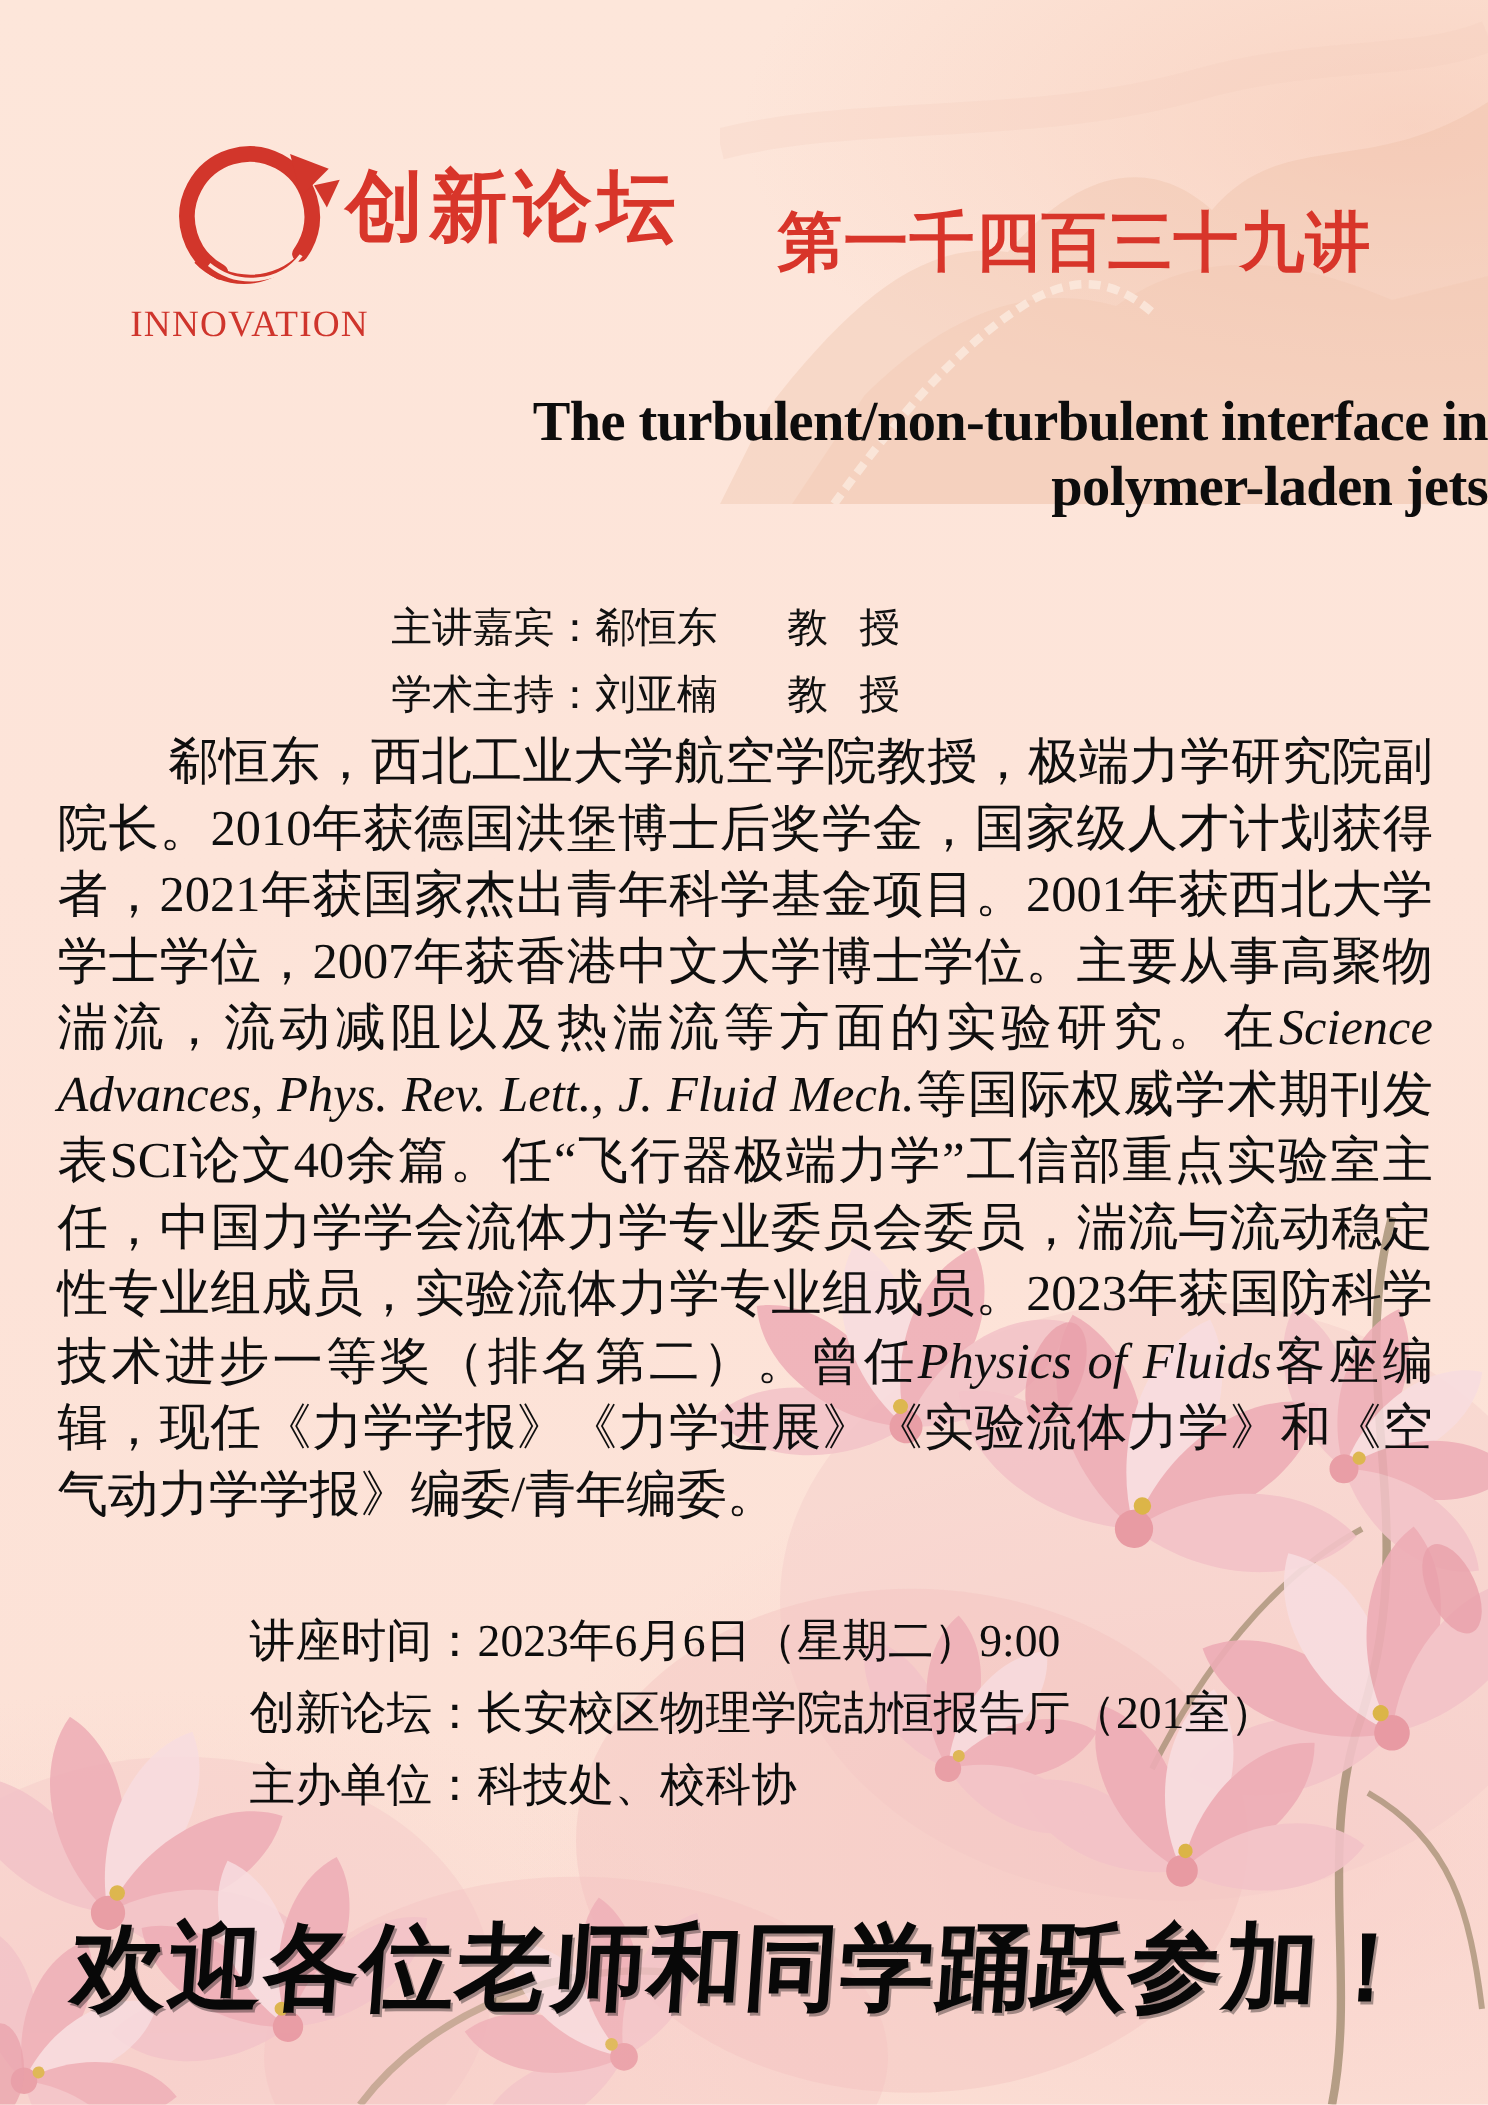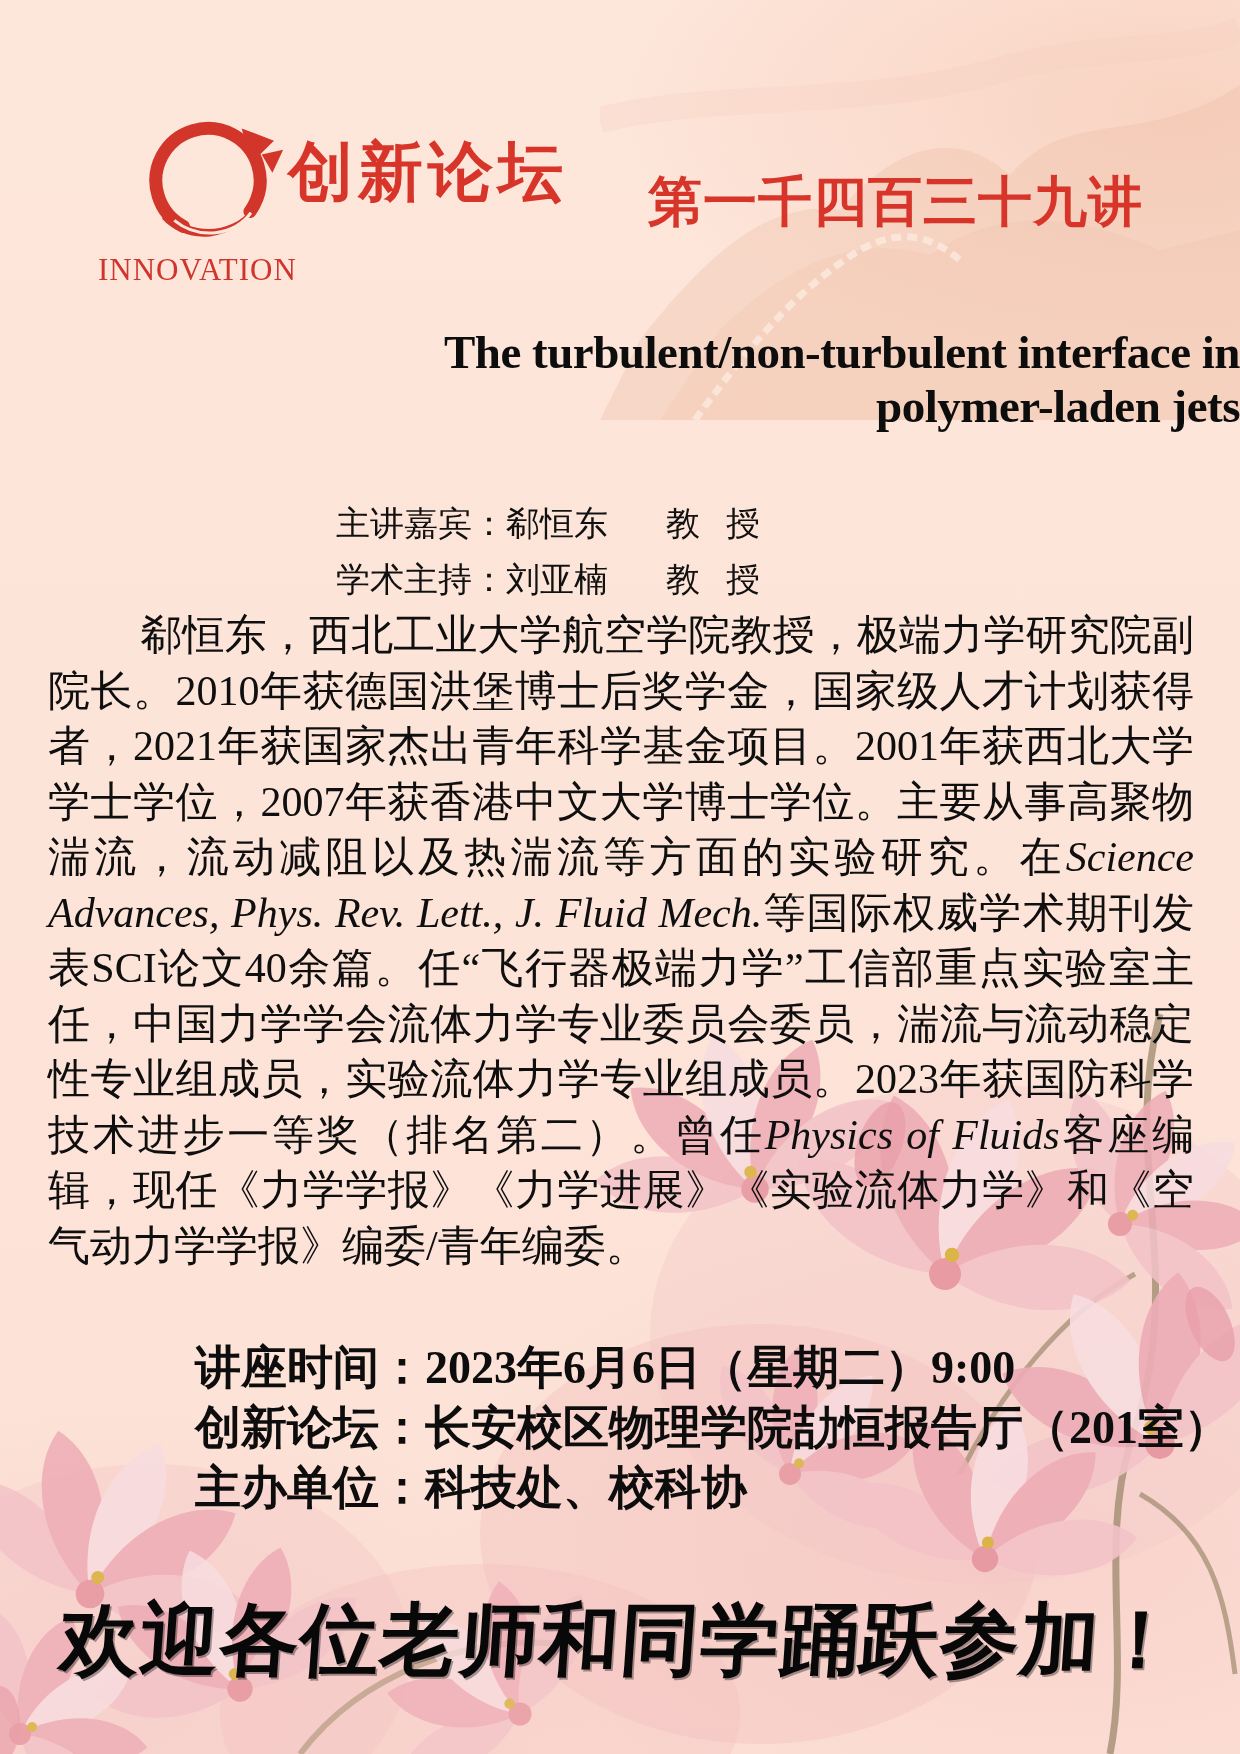--- a/index.html
+++ b/index.html
@@ -14,21 +14,21 @@
       radial-gradient(ellipse 900px 500px at 85% 88%, rgba(246,198,196,.55), rgba(246,198,196,0) 70%),
       radial-gradient(ellipse 700px 420px at 10% 97%, rgba(246,202,198,.5), rgba(246,202,198,0) 70%),
       radial-gradient(ellipse 800px 380px at 95% 6%, rgba(243,188,165,.45), rgba(243,188,165,0) 70%),
       linear-gradient(180deg,#fde6da 0%,#fde4d9 40%,#fce1d6 100%);
     overflow:hidden;
   }
   
   .mountains{position:absolute;top:0;right:0;width:640px;height:420px;pointer-events:none;}
   .flowers{position:absolute;left:0;bottom:0;width:1240px;height:780px;pointer-events:none;}
   
-  .logo-wrap{position:absolute;left:98px;top:110px;width:220px;text-align:left;}
+  .logo-wrap{position:absolute;left:98px;top:110px;width:220px;text-align:center;}
   .logo-wrap svg{display:block;margin:0 auto;}
   .logo-text{
     margin-top:4px;font-size:31px;letter-spacing:1px;color:#cf352c;
     font-family:"Liberation Serif","DejaVu Serif",serif;
   }
   .series-title{
     position:absolute;left:288px;top:128px;
     font-family:"Liberation Sans","DejaVu Sans",sans-serif;
     font-weight:bold;font-size:65px;letter-spacing:5px;color:#d8352a;
   }
@@ -37,32 +37,32 @@
     font-family:"Liberation Sans","DejaVu Sans",sans-serif;
     font-weight:bold;font-size:54px;letter-spacing:1px;color:#d8352a;
   }
   
   .en-title{
     position:absolute;left:0;top:326px;width:100%;
     text-align:right;font-weight:bold;font-size:47px;line-height:1.14;
     color:#0d0d0d;letter-spacing:-0.5px;
   }
   
-  .guests{position:absolute;left:336px;top:496px;font-size:34px;color:#111;}
+  .guests{position:absolute;left:326px;top:496px;font-size:34px;color:#111;}
   .guest-row{line-height:56px;white-space:nowrap;}
   .guest-row .prof{margin-left:58px;letter-spacing:26px;}
   
   .bio{
     position:absolute;left:48px;top:608px;width:1146px;
     font-size:42px;line-height:55.5px;color:#0f0f0f;
     text-align:justify;text-indent:2.2em;
   }
   .bio .italic{font-style:italic;}
   
-  .details{position:absolute;left:195px;top:1338px;font-size:46px;font-weight:bold;color:#0d0d0d;}
+  .details{position:absolute;left:208px;top:1338px;font-size:38px;font-weight:normal;color:#0d0d0d;}
   .detail-row{line-height:60px;white-space:nowrap;}
   
   .welcome{
     position:absolute;left:0;top:1588px;width:100%;text-align:center;
     font-size:79px;font-weight:bold;color:#080808;
     transform:skewX(-4deg);letter-spacing:1px;
     text-shadow:2px 2px 0 rgba(0,0,0,.35);
   }
 </style>
 </head>

